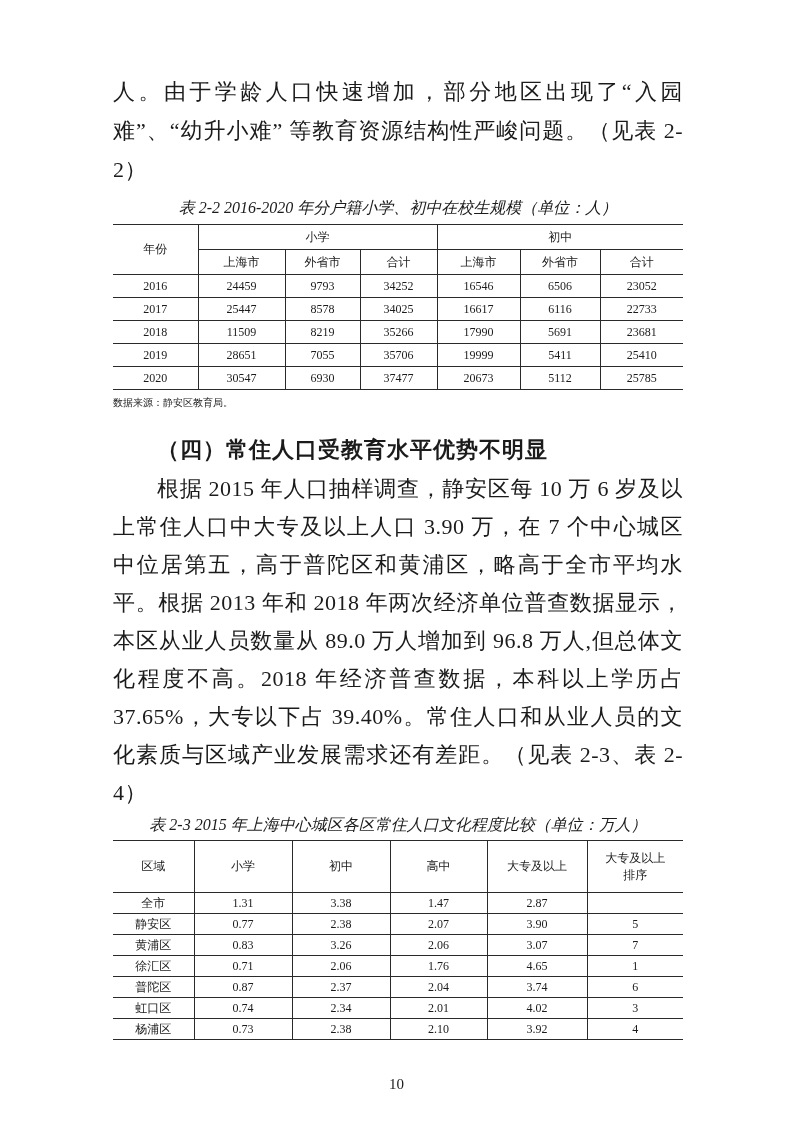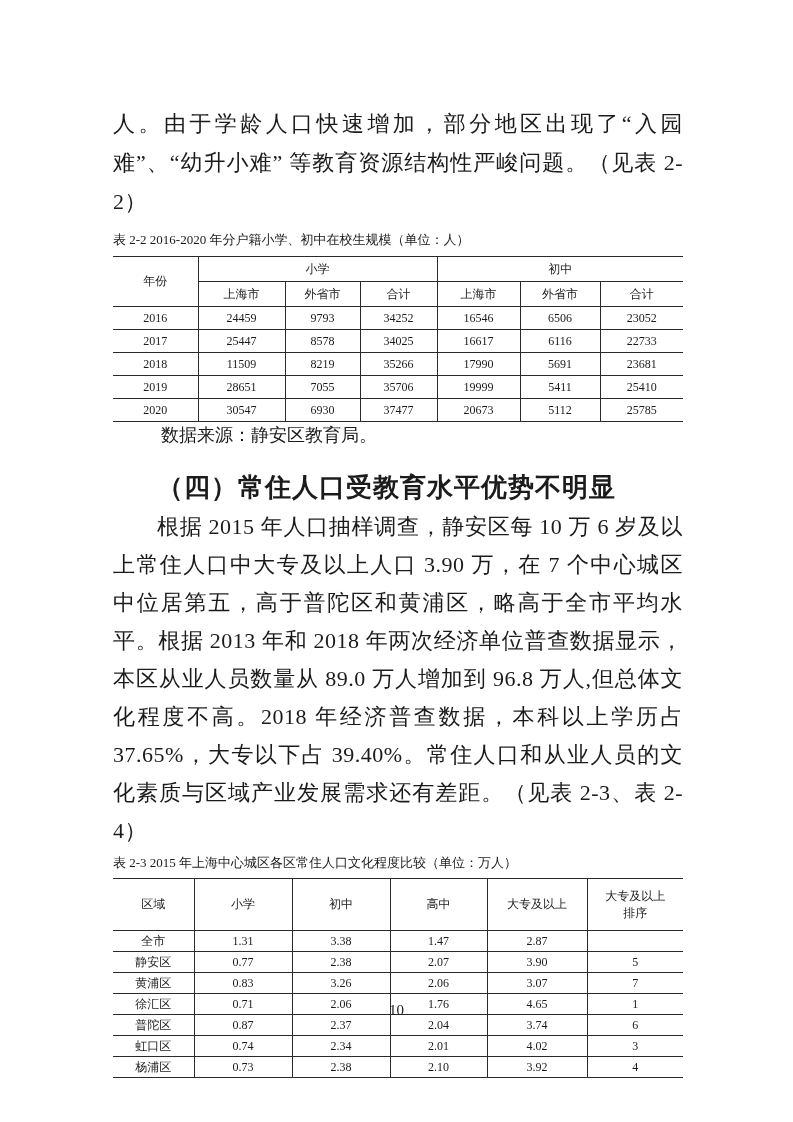--- a/index.html
+++ b/index.html
@@ -9,37 +9,38 @@
     width: 793px;
     height: 1122px;
     background: #ffffff;
     color: #1b1b1b;
     font-family: "Liberation Serif", "DejaVu Serif", serif;
     overflow: hidden;
   }
   .content {
     position: absolute;
     left: 113px;
-    top: 104px;
+    top: 72px;
     width: 570px;
   }
   .body-text {
     font-size: 22px;
     line-height: 39px;
     text-align: justify;
     text-align-last: left;
     letter-spacing: 0.5px;
   }
   .body-text.indent { text-indent: 2em; line-height: 38px; margin-top: 2px; }
   .caption {
-    font-size: 13px;
-    text-align: left;
+    font-size: 16px;
+    text-align: center;
     height: 26px;
     line-height: 26px;
     margin-top: 6px;
+    font-style: italic;
   }
   .caption.tight { margin-top: 0; height: 25px; line-height: 25px; }
   table.tbl {
     width: 570px;
     border-collapse: collapse;
     table-layout: fixed;
     font-size: 12px;
     margin-top: 3px;
   }
   table.tbl td {
@@ -49,37 +50,36 @@
     padding: 0 2px;
     white-space: pre-line;
   }
   table.tbl td:first-child { border-left: 0; }
   table.tbl td:last-child  { border-right: 0; }
   .tbl22 thead tr { height: 25px; }
   .tbl22 tbody tr { height: 23px; }
   .tbl23 thead tr { height: 52px; }
   .tbl23 tbody tr { height: 21px; }
   .source {
-    font-size: 18px;
+    font-size: 10px;
     line-height: 20px;
     margin-top: 3px;
-    margin-left: 48px;
   }
   .source.last { margin-top: 6px; }
   .section-heading {
-    font-size: 26px;
+    font-size: 22px;
     font-weight: bold;
     line-height: 36px;
-    margin-top: 25px;
+    margin-top: 19px;
     padding-left: 44px;
     letter-spacing: 1px;
   }
   .page-number {
     position: absolute;
-    top: 1002px;
+    top: 1076px;
     left: 0;
     width: 100%;
     text-align: center;
     font-size: 15px;
   }
 </style>
 </head>
 <body>
 
 <div class="page">

